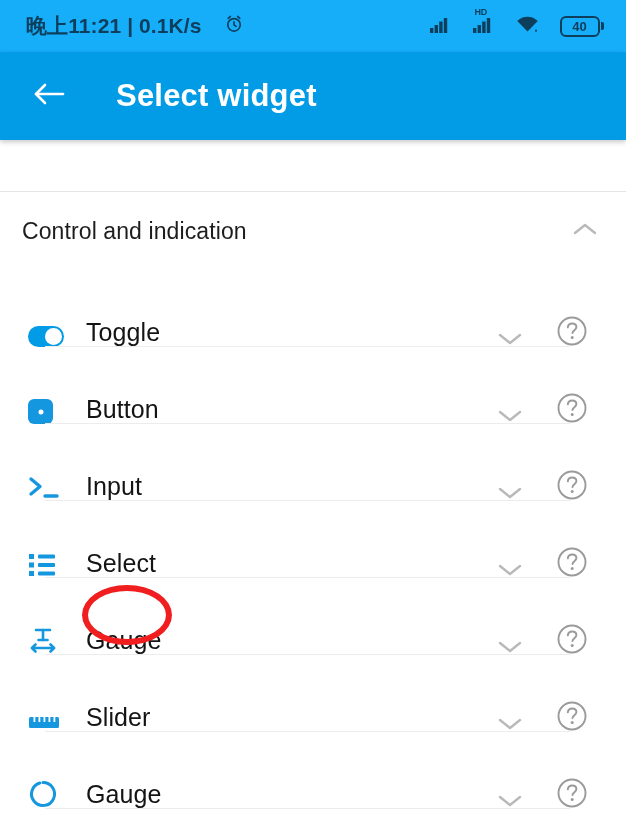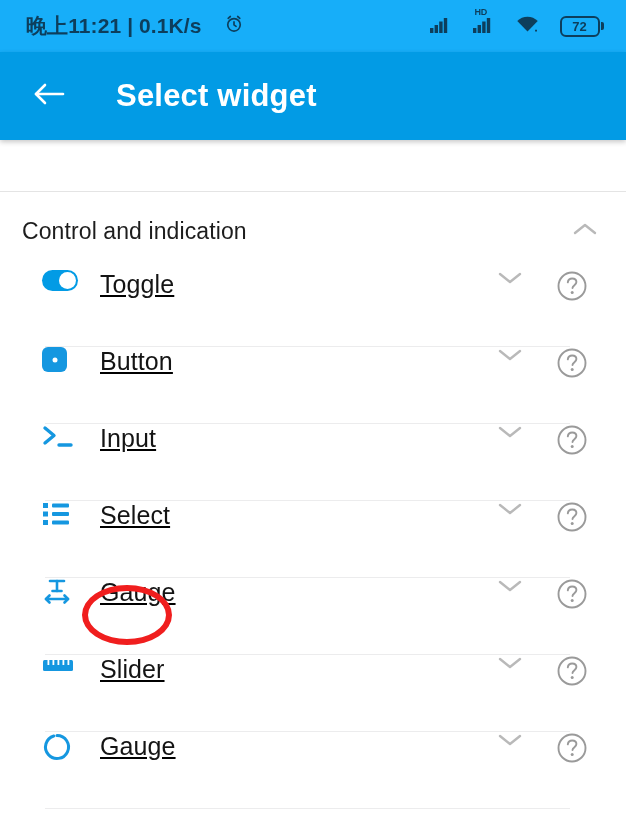--- a/index.html
+++ b/index.html
@@ -48,22 +48,22 @@
   .content{ background:#fff; }
   .top-gap{ height:52px; background:#fff; border-bottom:1px solid #e4e4e4; }
 
   .section-header{
     height:78px; display:flex; align-items:center; justify-content:space-between;
     padding:0 28px 0 22px; cursor:pointer;
   }
   .section-title{ font-size:23px; color:#1d1d1d; font-weight:400; letter-spacing:.1px; }
 
   .row{
-    position:relative; height:77px; display:flex; align-items:flex-start;
-    padding:0 28px 0 42px; cursor:pointer;text-decoration:underline;
+    position:relative; height:77px; display:flex; align-items:flex-end;
+    padding:0 28px 0 28px; cursor:pointer;
   }
   .row::after{
     content:""; position:absolute; left:45px; right:56px; bottom:0;
     height:1px; background:#ececed;
   }
   .row-icon{ width:42px; display:flex; align-items:center; justify-content:flex-start; flex:0 0 42px; }
   .row-label{ font-size:25px; color:#141414; margin-left:16px; flex:1 1 auto; letter-spacing:.1px; }
   .row-chevron{ width:52px; display:flex; align-items:center; justify-content:center; flex:0 0 52px; cursor:pointer; }
   .row-help{ width:52px; display:flex; align-items:center; justify-content:center; flex:0 0 52px; margin-left:10px; cursor:pointer; }
 
@@ -118,21 +118,21 @@
         </span>
       </span>
       <span>
         <svg width="23" height="18" viewBox="0 0 24 19">
           <path d="M12 17.5 1.2 6.4A15.2 15.2 0 0 1 22.8 6.4Z" fill="#0d3e5c"></path>
           <path d="M20 15.5h2v2h-2z" fill="#0d3e5c"></path>
         </svg>
       </span>
       <span class="batt">
         <span class="batt-body">
-          <span class="batt-num">72</span>
+          <span class="batt-num">40</span>
         </span>
         <span class="batt-cap"></span>
       </span>
     </div>
   </div>
 
   <div class="appbar">
     <div class="back-btn">
       <span>
         <svg width="34" height="30" viewBox="0 0 34 30" fill="none" stroke="#ffffff" stroke-width="2.6" stroke-linecap="round" stroke-linejoin="round">

